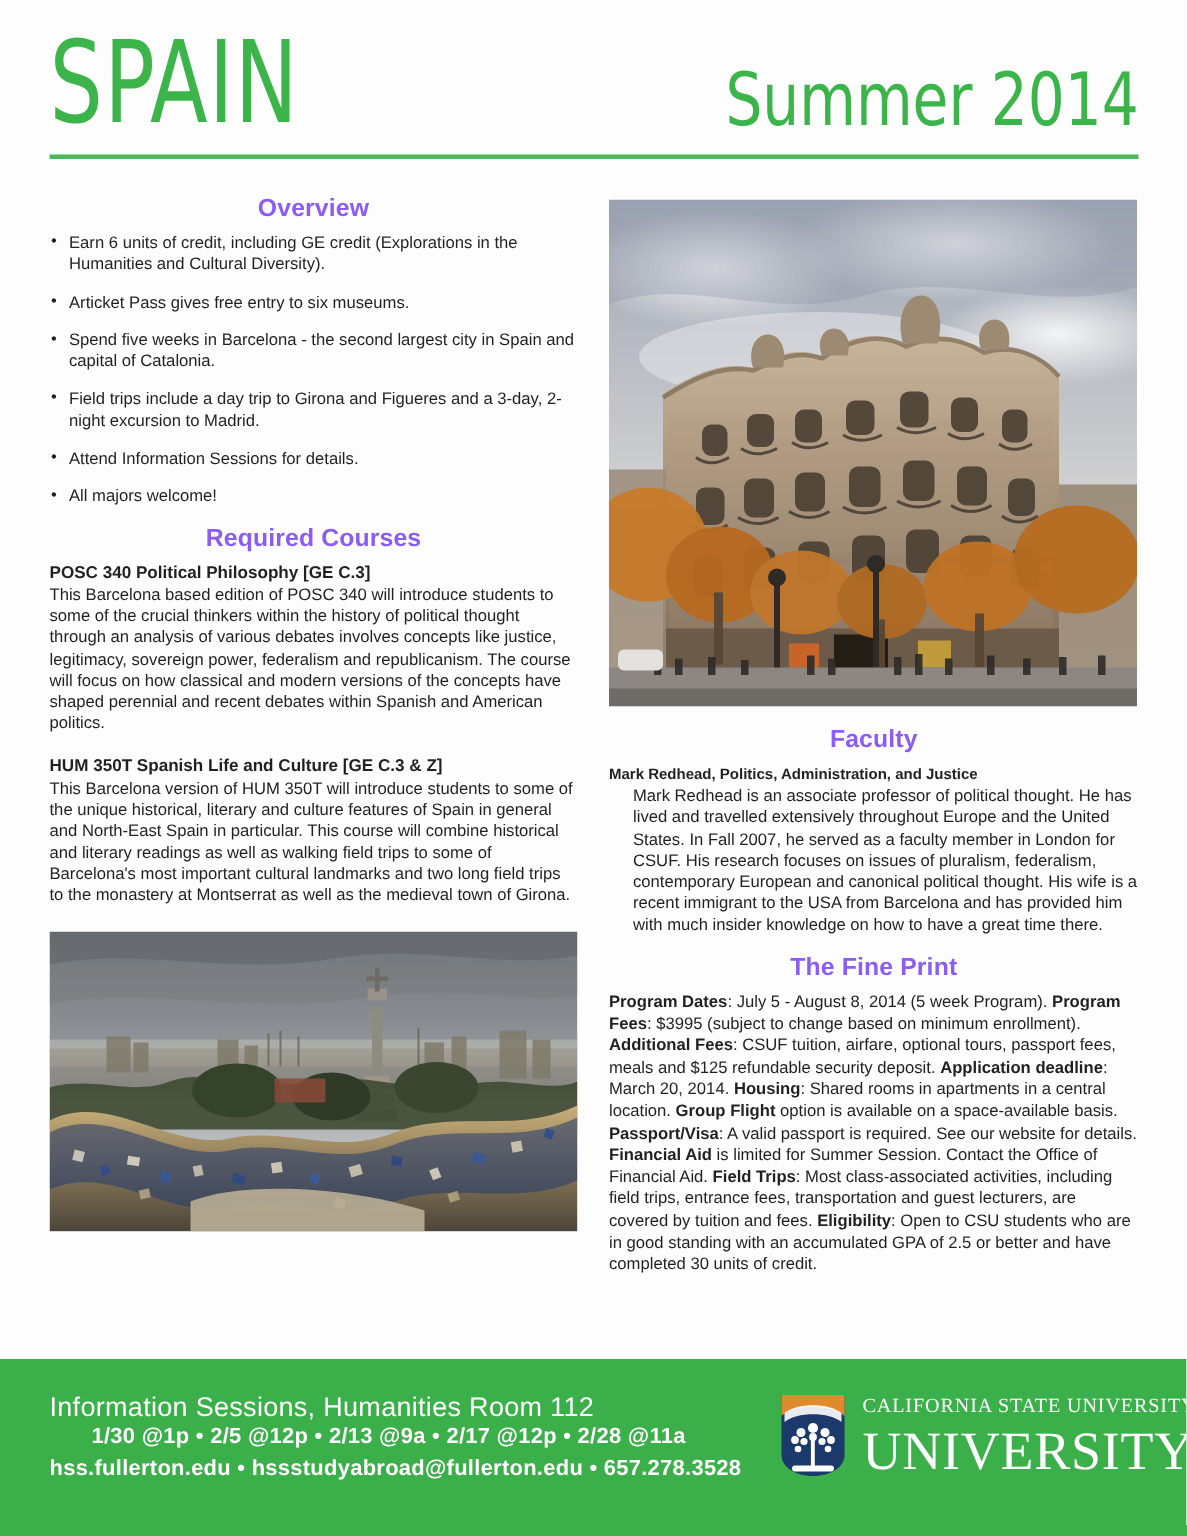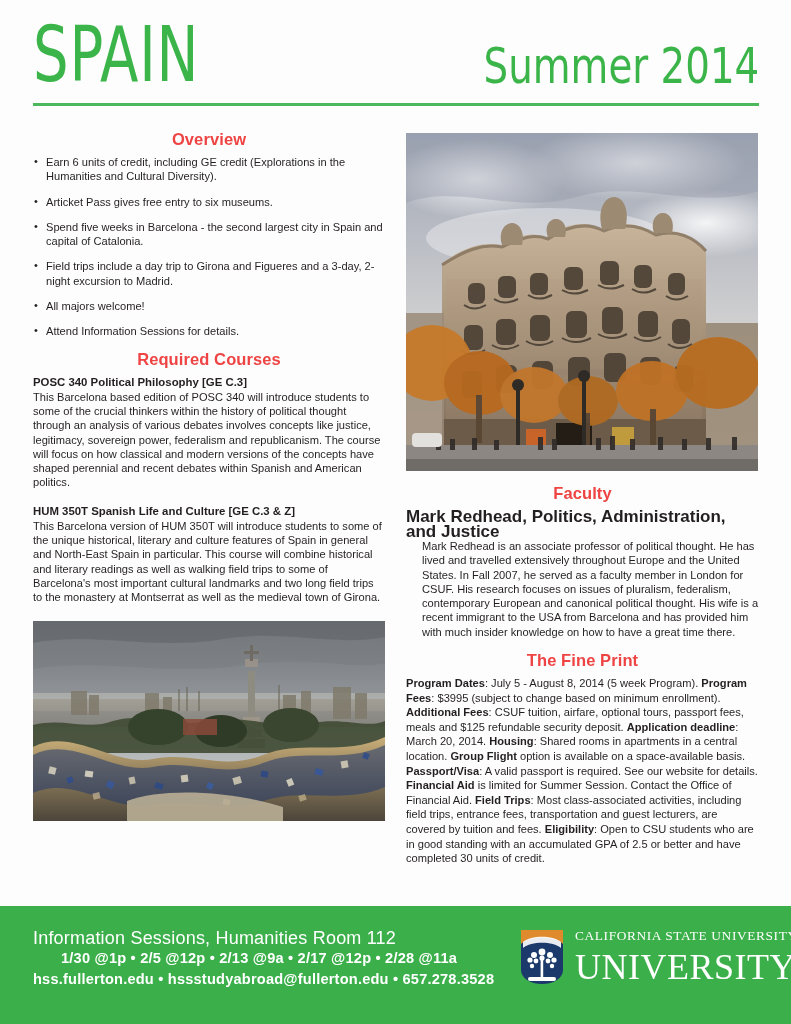--- a/index.html
+++ b/index.html
@@ -79,21 +79,21 @@
     top: 130px;
     width: 353px;
   }
 
   h2.section-head {
     margin: 0 0 6px 0;
     text-align: center;
     font-family: "Liberation Sans", sans-serif;
     font-size: 16.5px;
     font-weight: bold;
-    color: #ef4444;
+    color: #8b5cf6;
     letter-spacing: 0.1px;
   }
 
   ul.bullets {
     margin: 0;
     padding: 0;
     list-style: none;
   }
   ul.bullets li {
     position: relative;
@@ -137,21 +137,21 @@
     width: 352px;
     height: 338px;
   }
   .photo-guell {
     margin-top: 16px;
     width: 352px;
     height: 200px;
   }
 
   .faculty-name {
-    font-size: 17px;
+    font-size: 10px;
     font-weight: bold;
     line-height: 15px;
     color: #231f20;
   }
   .faculty-bio {
     font-size: 11.1px;
     line-height: 14.3px;
     color: #231f20;
     margin-left: 16px;
   }
@@ -244,22 +244,22 @@
   <div class="header-rule"></div>
 
   <div class="col-left">
 
     <h2 class="section-head">Overview</h2>
     <ul class="bullets" id="overview-list">
         <li>Earn 6 units of credit, including GE credit (Explorations in the Humanities and Cultural Diversity).</li>
         <li>Articket Pass gives free entry to six museums.</li>
         <li>Spend five weeks in Barcelona - the second largest city in Spain and capital of Catalonia.</li>
         <li>Field trips include a day trip to Girona and Figueres and a 3-day, 2-night excursion to Madrid.</li>
+        <li>Attend Information Sessions for details.</li>
         <li>All majors welcome!</li>
-        <li>Attend Information Sessions for details.</li>
       </ul>
 
     <h2 class="section-head" style="">Required Courses</h2>
     <div id="courses-list">
         <div class="course">
           <div class="course-title">POSC 340 Political Philosophy [GE C.3]</div>
           <div class="course-body">This Barcelona based edition of POSC 340 will introduce students to some of the crucial thinkers within the history of political thought through an analysis of various debates involves concepts like justice, legitimacy, sovereign power, federalism and republicanism. The course will focus on how classical and modern versions of the concepts have shaped perennial and recent debates within Spanish and American politics.</div>
         </div>
         <div class="course">
           <div class="course-title">HUM 350T Spanish Life and Culture [GE C.3 &amp; Z]</div>

